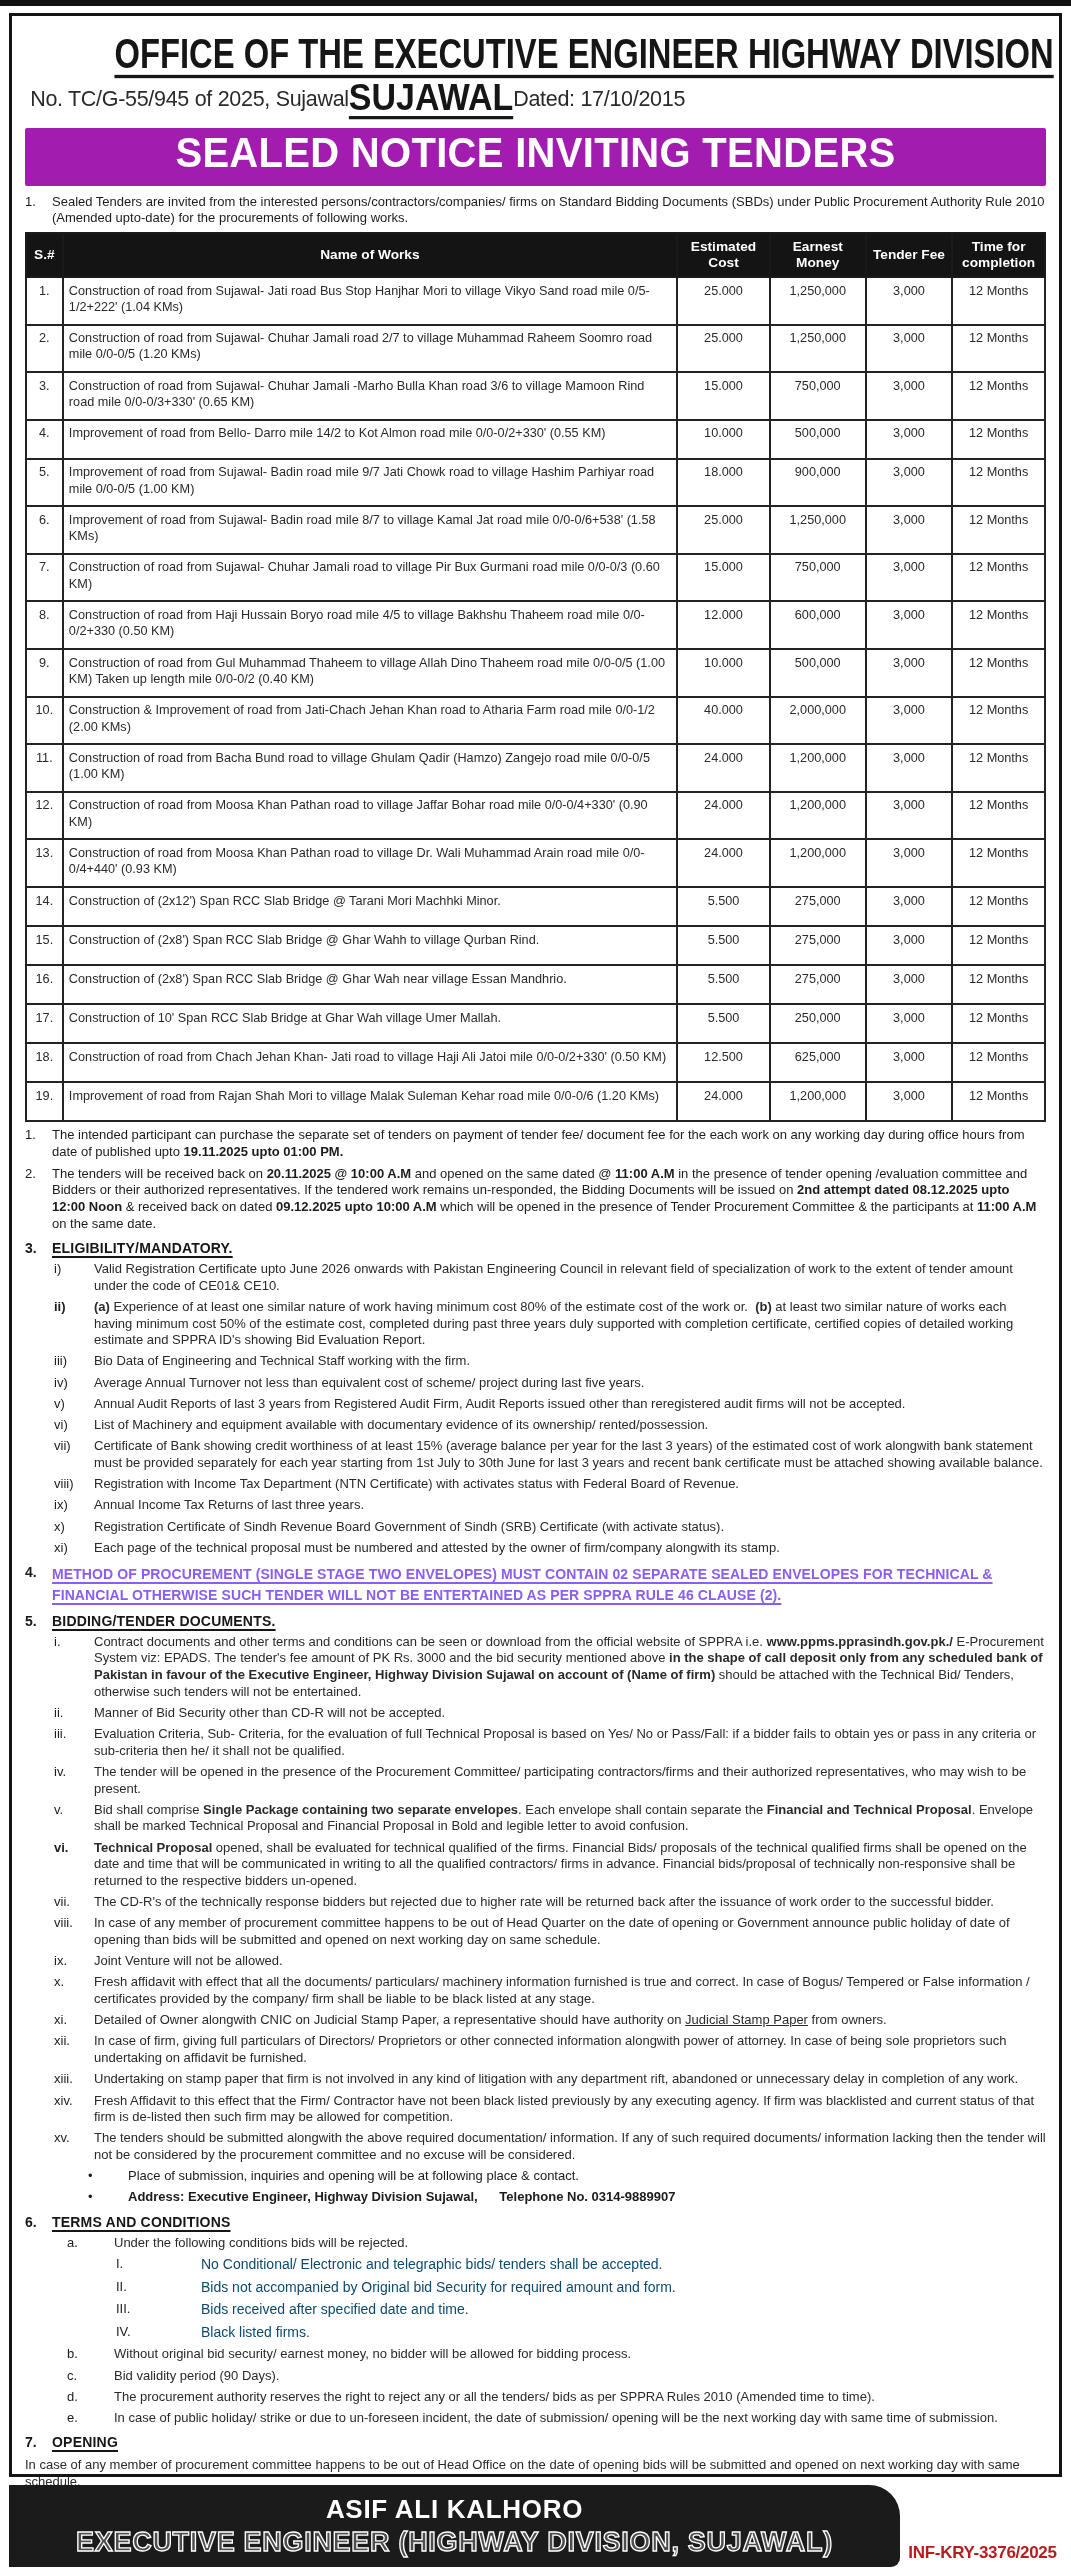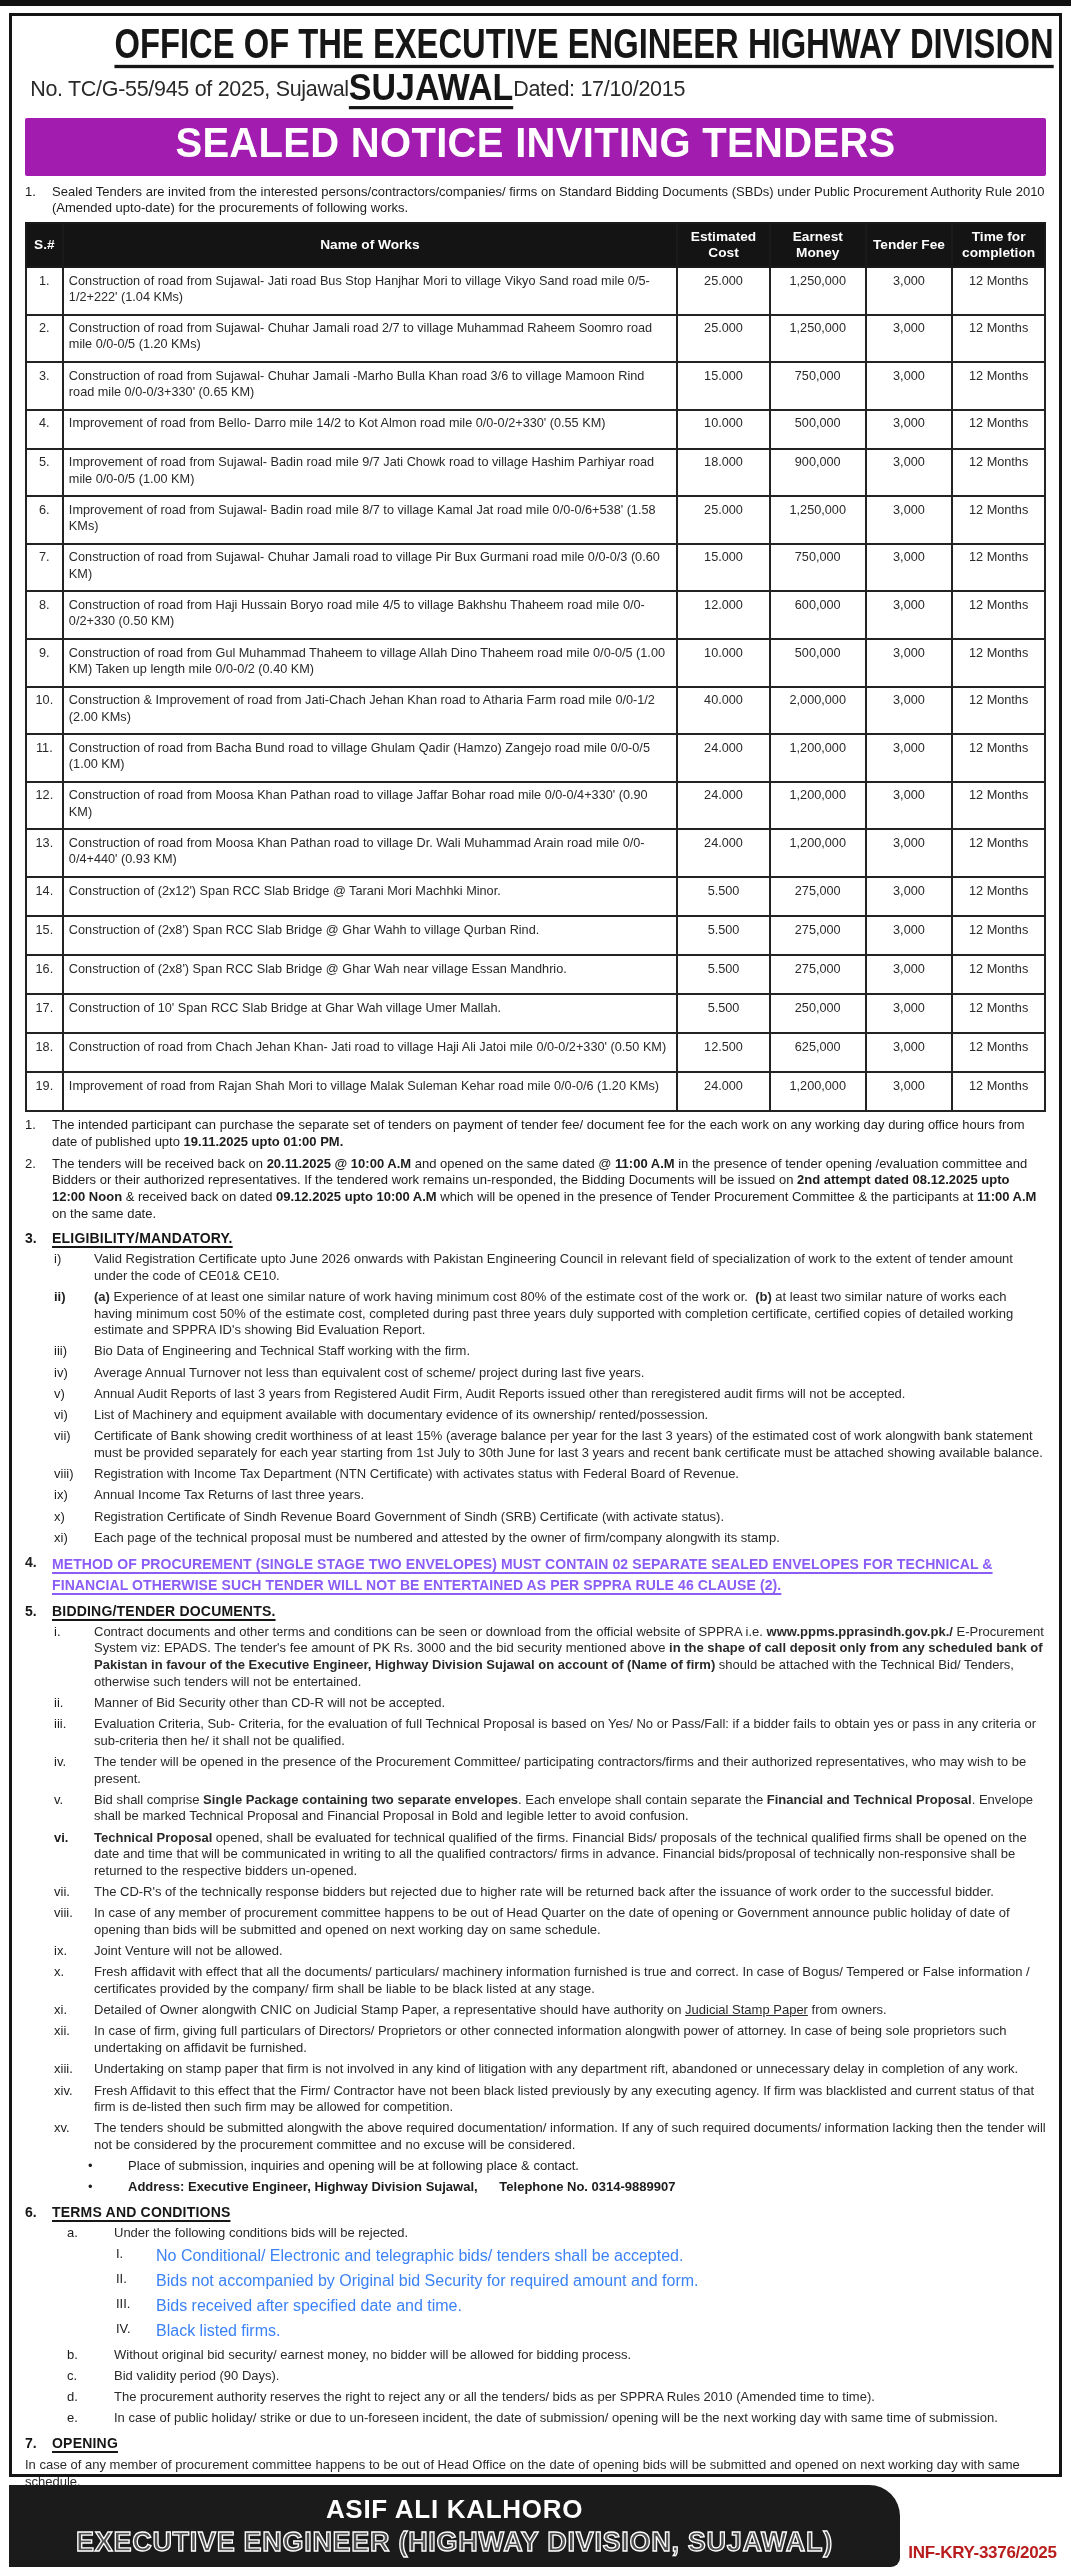--- a/index.html
+++ b/index.html
@@ -8,21 +8,21 @@
     font-family:"Liberation Sans",sans-serif;color:#1c1c1c;
     -webkit-font-smoothing:antialiased;
   }
   .topbar{position:absolute;top:0;left:0;width:1071px;height:5.9px;background:#111;}
   .doc{
     position:absolute;top:13px;left:9px;right:9px;bottom:99px;
     border:3.9px solid #141414;padding:2.6px 13px 0;box-sizing:border-box;
     background:#fff;
   }
   
-  .title1{text-align:center;margin-top:5px;line-height:1.05;}
+  .title1{text-align:center;margin-top:15px;line-height:1.05;}
   .title1 span{
     display:inline-block;font-size:39px;font-weight:800;letter-spacing:0px;
     transform:scale(0.84,1.1);transform-origin:center;
     text-decoration:underline;text-decoration-thickness:3.3px;text-underline-offset:5.9px;
     white-space:nowrap;color:#161616;
   }
   .hdr-row{display:flex;justify-content:flex-start;align-items:flex-end;margin-top:3.9px;padding:0 5.2px;}
   .refno,.dated{font-size:21.5px;color:#2a2a2a;padding-bottom:5.2px;letter-spacing:-0.3px;}
   .sujawal{
     font-size:34px;font-weight:800;color:#161616;
@@ -70,21 +70,21 @@
     text-decoration:underline;text-decoration-thickness:1.6px;text-underline-offset:2.6px;letter-spacing:0.1px;
   }
   .bullet{display:flex;padding-left:63px;margin-bottom:4.6px;}
   .bullet .bdot{flex:0 0 40px;font-size:13px;}
   .bullet .cnt{flex:1;font-size:13px;line-height:1.28;}
   .t-item{display:flex;margin-bottom:4.6px;padding-left:42px;}
   .t-item .lbl{flex:0 0 47px;font-size:13px;}
   .t-item .cnt{flex:1;font-size:13px;line-height:1.28;color:#2a2a2a;}
   .t-sub{display:flex;margin-bottom:4.6px;padding-left:91px;}
   .t-sub .lbl{flex:0 0 40px;font-size:13px;}
-  .t-sub .cnt{flex:1;font-size:16px;line-height:1.28;color:#3b82f6;}
+  .t-sub .cnt{flex:1;font-size:14px;line-height:1.28;color:#0c4a6e;margin-left:45px;}
   .para{font-size:13px;line-height:1.35;margin:2.6px 0;color:#2a2a2a;}
   
   .sign-box{
     position:absolute;left:9px;bottom:9px;width:891px;height:82px;
     background:#1b1b1b;border-radius:0 31px 9px 0;
     display:flex;flex-direction:column;align-items:center;justify-content:center;gap:2.6px;
   }
   .sign-name{color:#fff;font-weight:800;font-size:26px;letter-spacing:0.7px;}
   .sign-title{
     font-size:27px;font-weight:700;letter-spacing:0.7px;white-space:nowrap;

